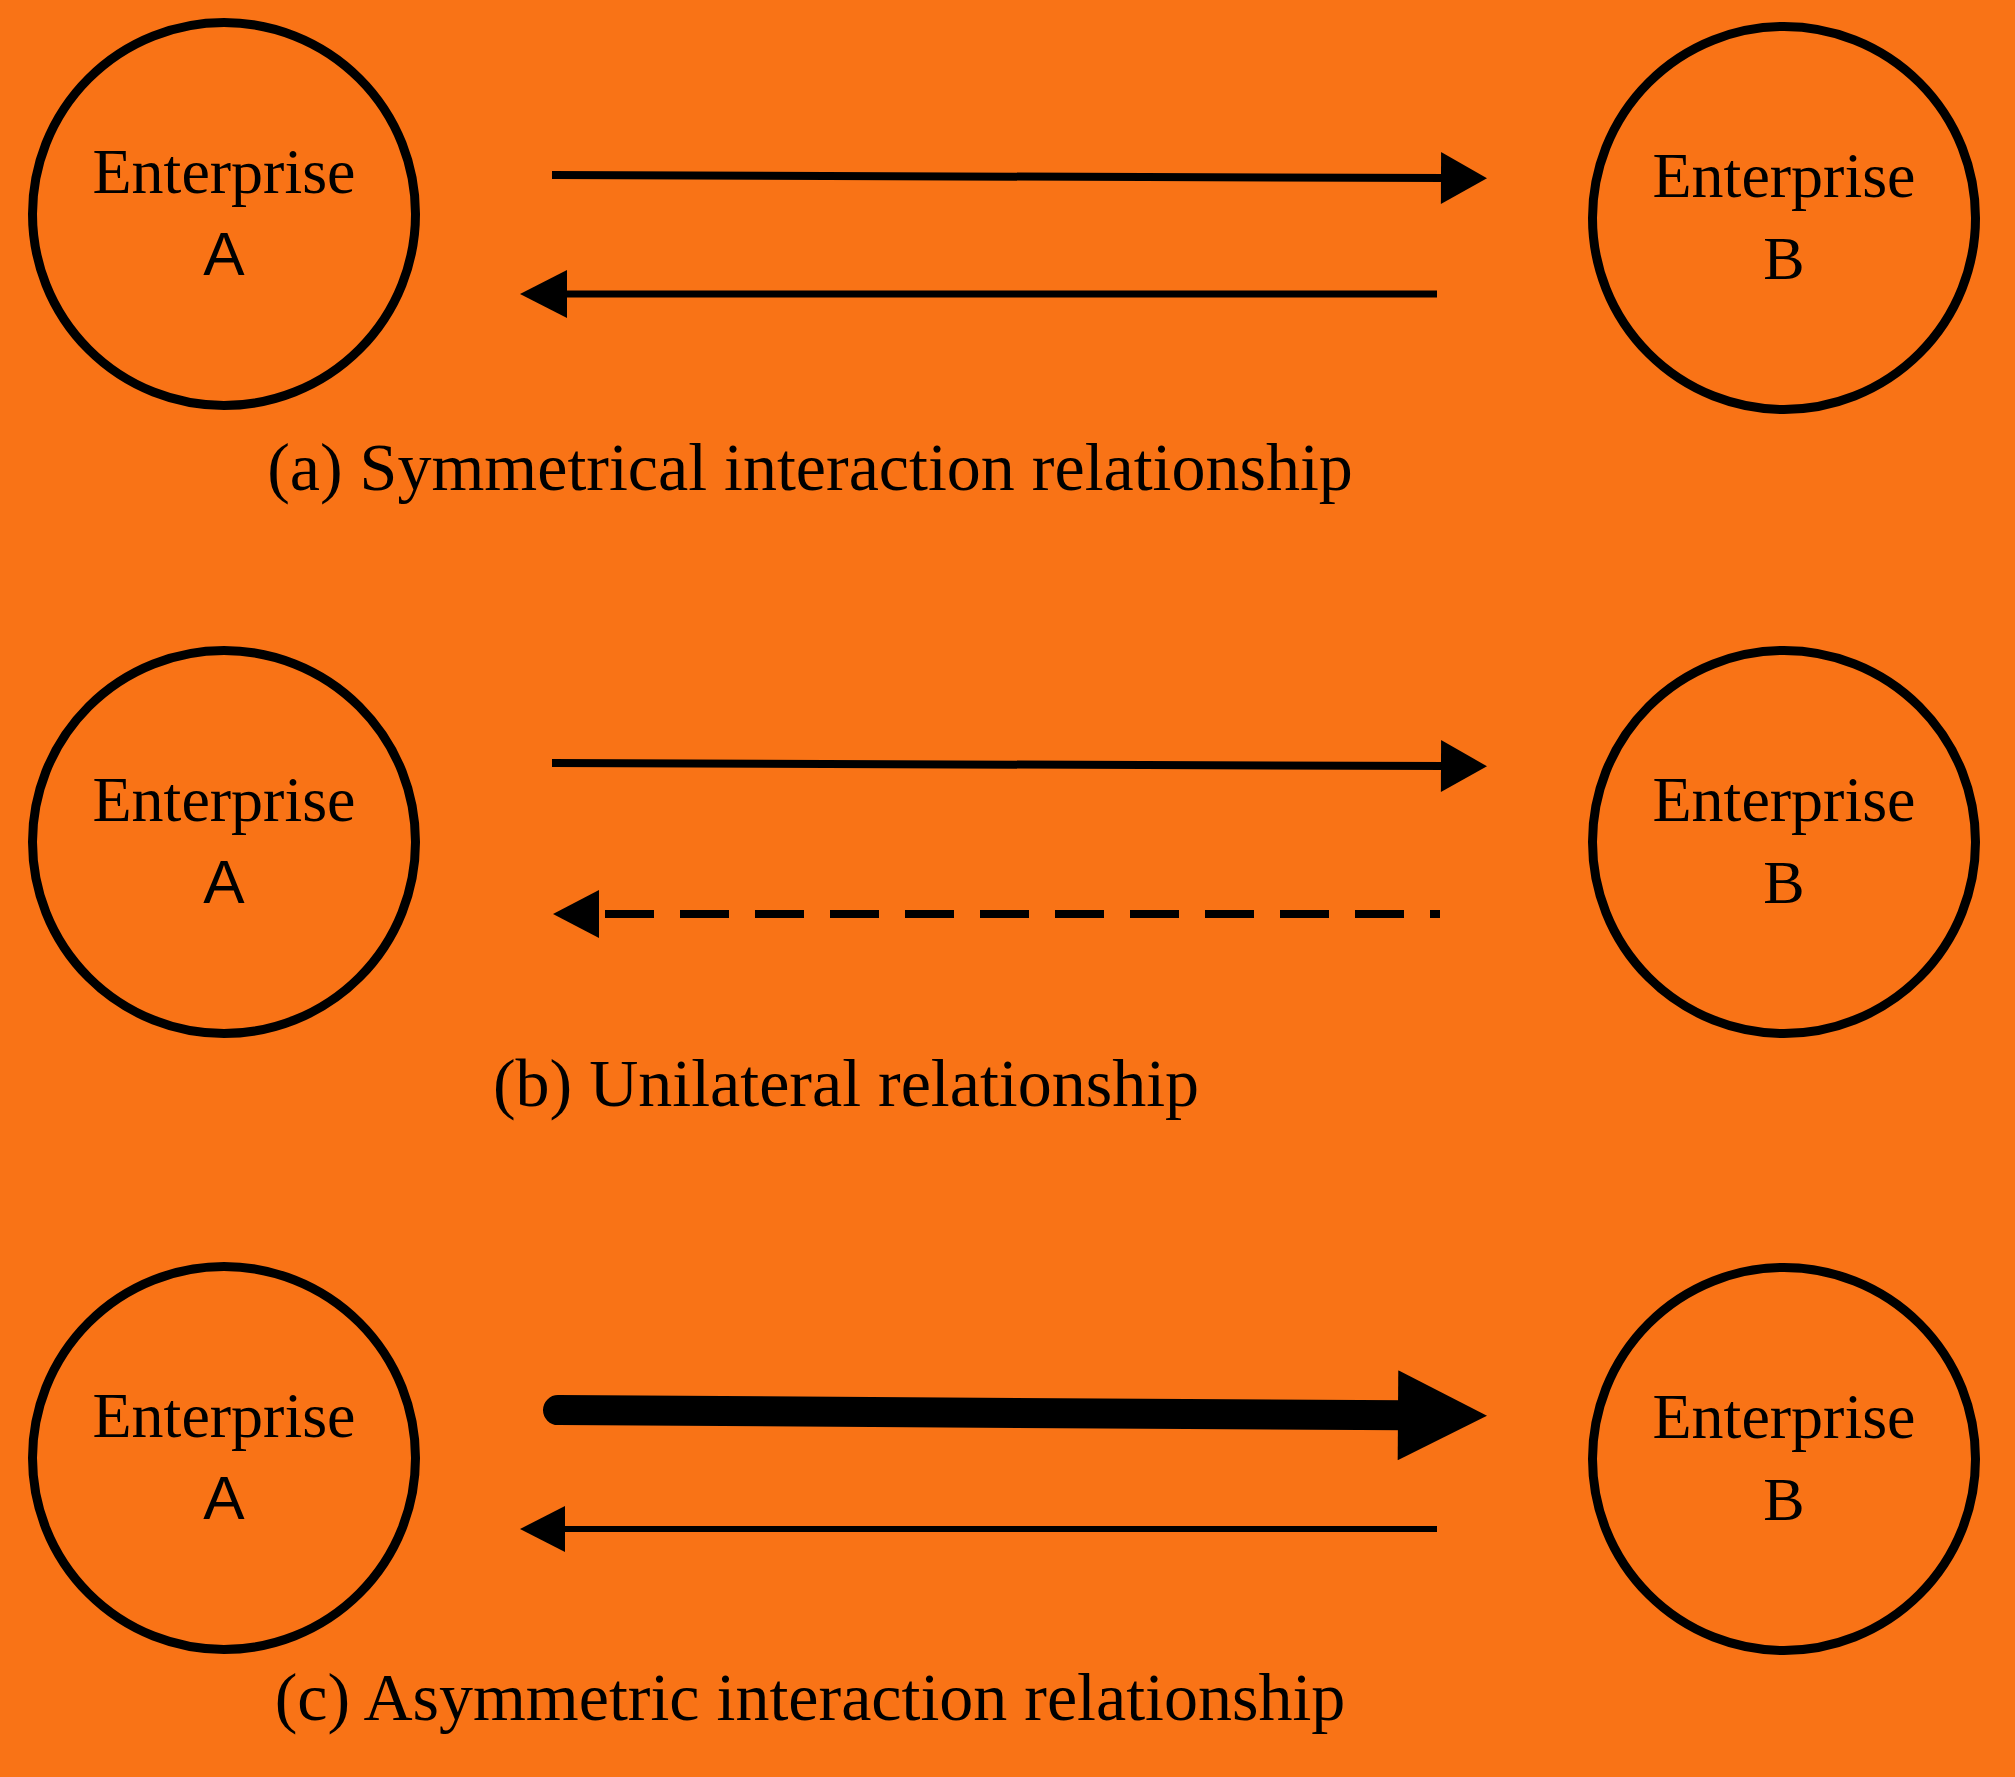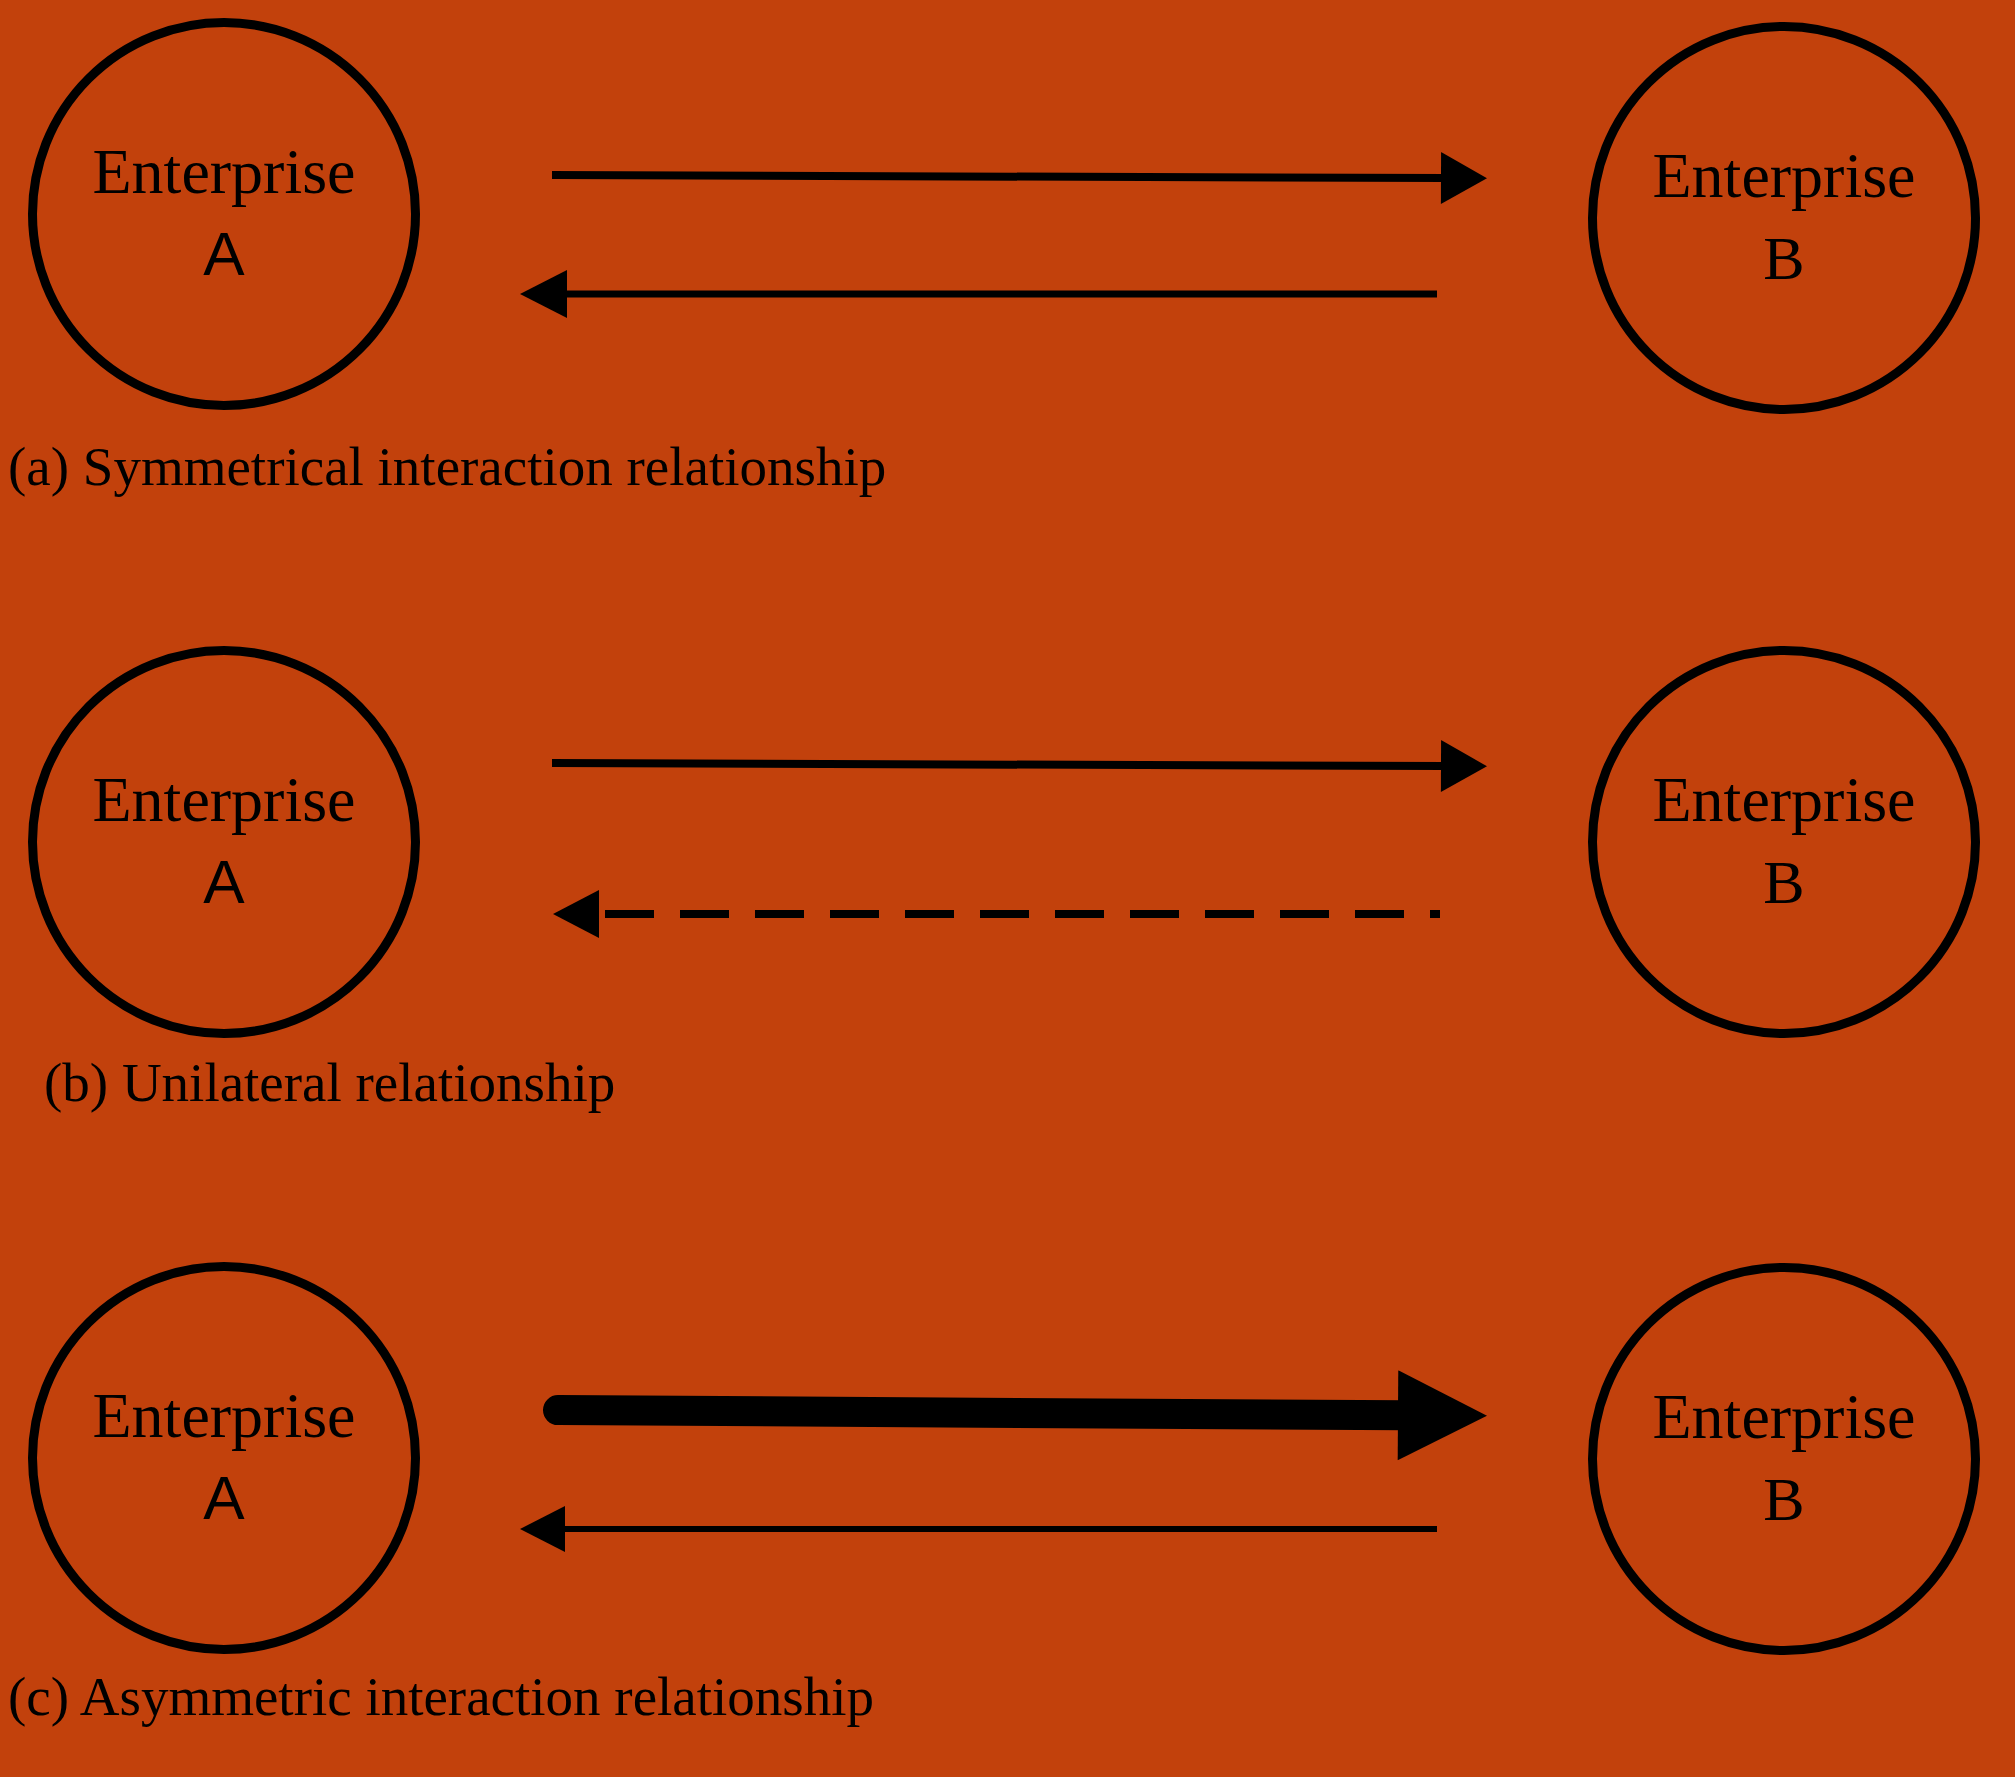--- a/index.html
+++ b/index.html
@@ -4,21 +4,21 @@
 <style>
   html, body {
     margin: 0;
     padding: 0;
     background: #ffffff;
   }
   .canvas {
     position: relative;
     width: 2015px;
     height: 1777px;
-    background: #c2410c;
+    background: #f97316;
     overflow: hidden;
     font-family: "Liberation Serif", serif;
     color: #000000;
   }
   .node {
     position: absolute;
     width: 392px;
     height: 392px;
     border: 9px solid #000000;
     border-radius: 50%;
@@ -48,24 +48,24 @@
   .tilt-small {
     transform: rotate(0.2deg);
     transform-origin: 0 50%;
   }
   .tilt-heavy {
     transform: rotate(0.35deg);
     transform-origin: 0 50%;
   }
   .caption {
     position: absolute;
-    left: 8px;
+    left: 0;
     width: 1620px;
-    text-align: left;
-    font-size: 55px;
+    text-align: center;
+    font-size: 68px;
     line-height: 78px;
     white-space: nowrap;
   }
   
   .pa .node-a { left: 28px;   top: 18px; }
   .pa .node-b { left: 1588px; top: 22px; }
   .pa .fwd    { left: 552px;  top: 149px; }
   .pa .bwd    { left: 520px;  top: 270px; }
   .pa .caption { top: 428px; }
   

